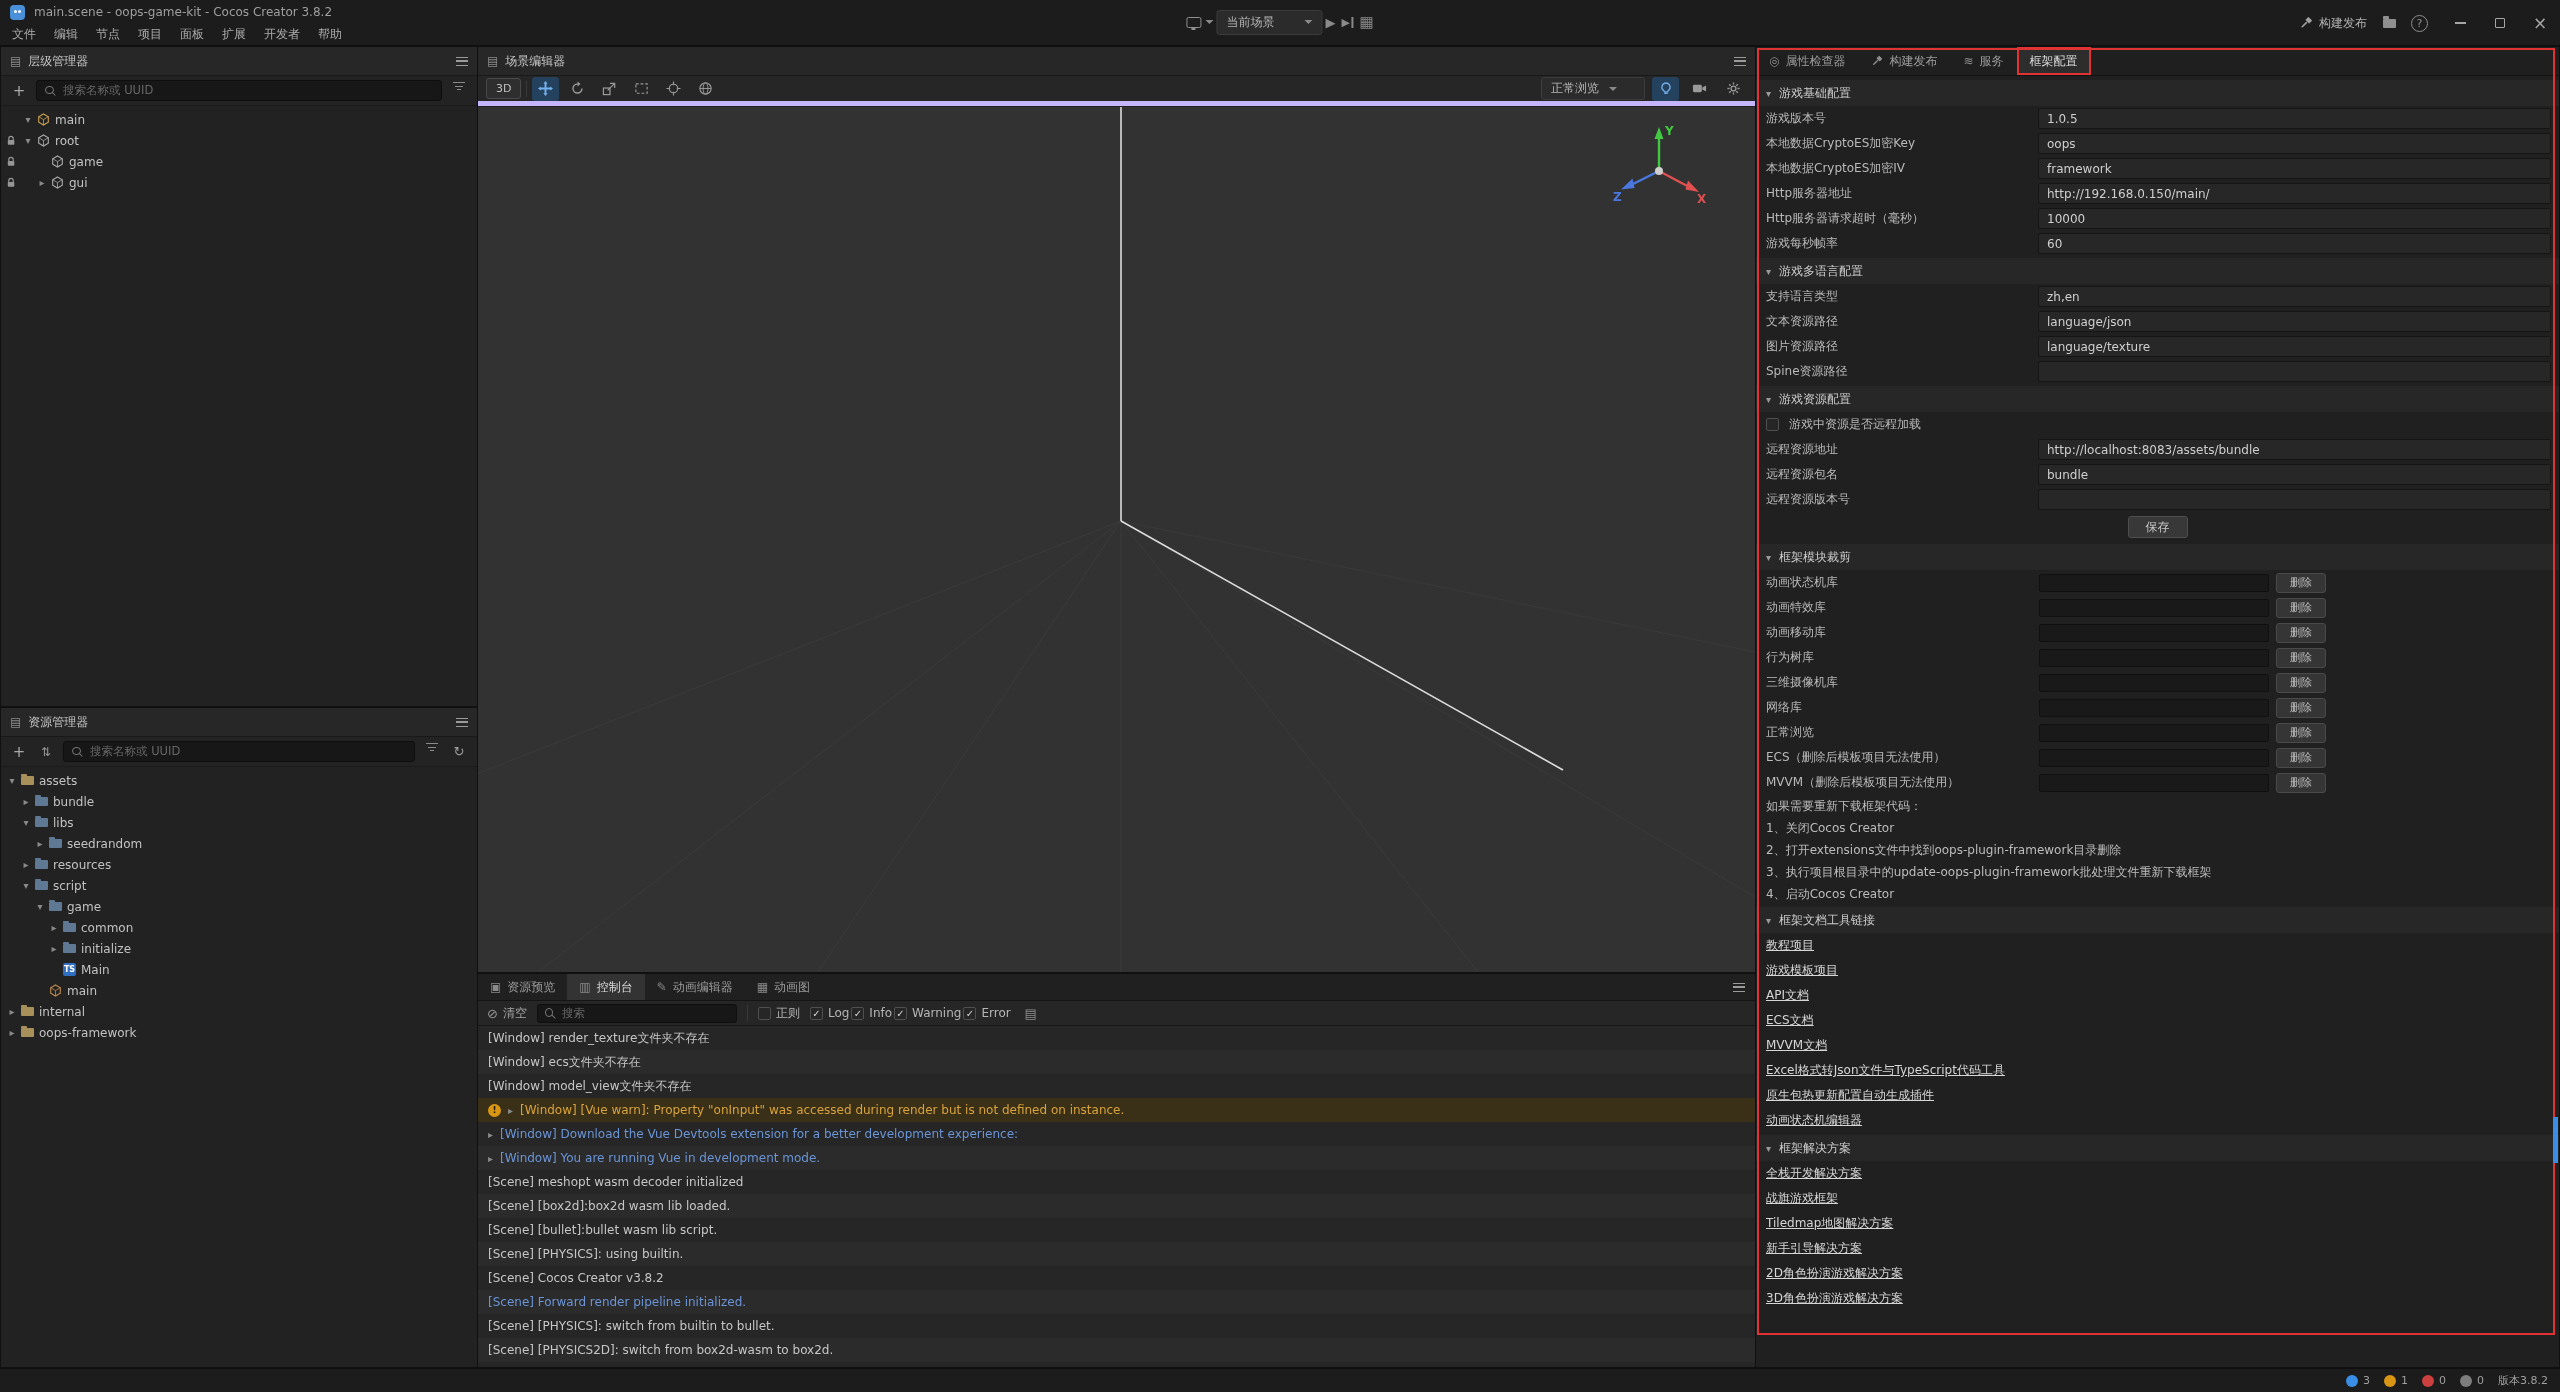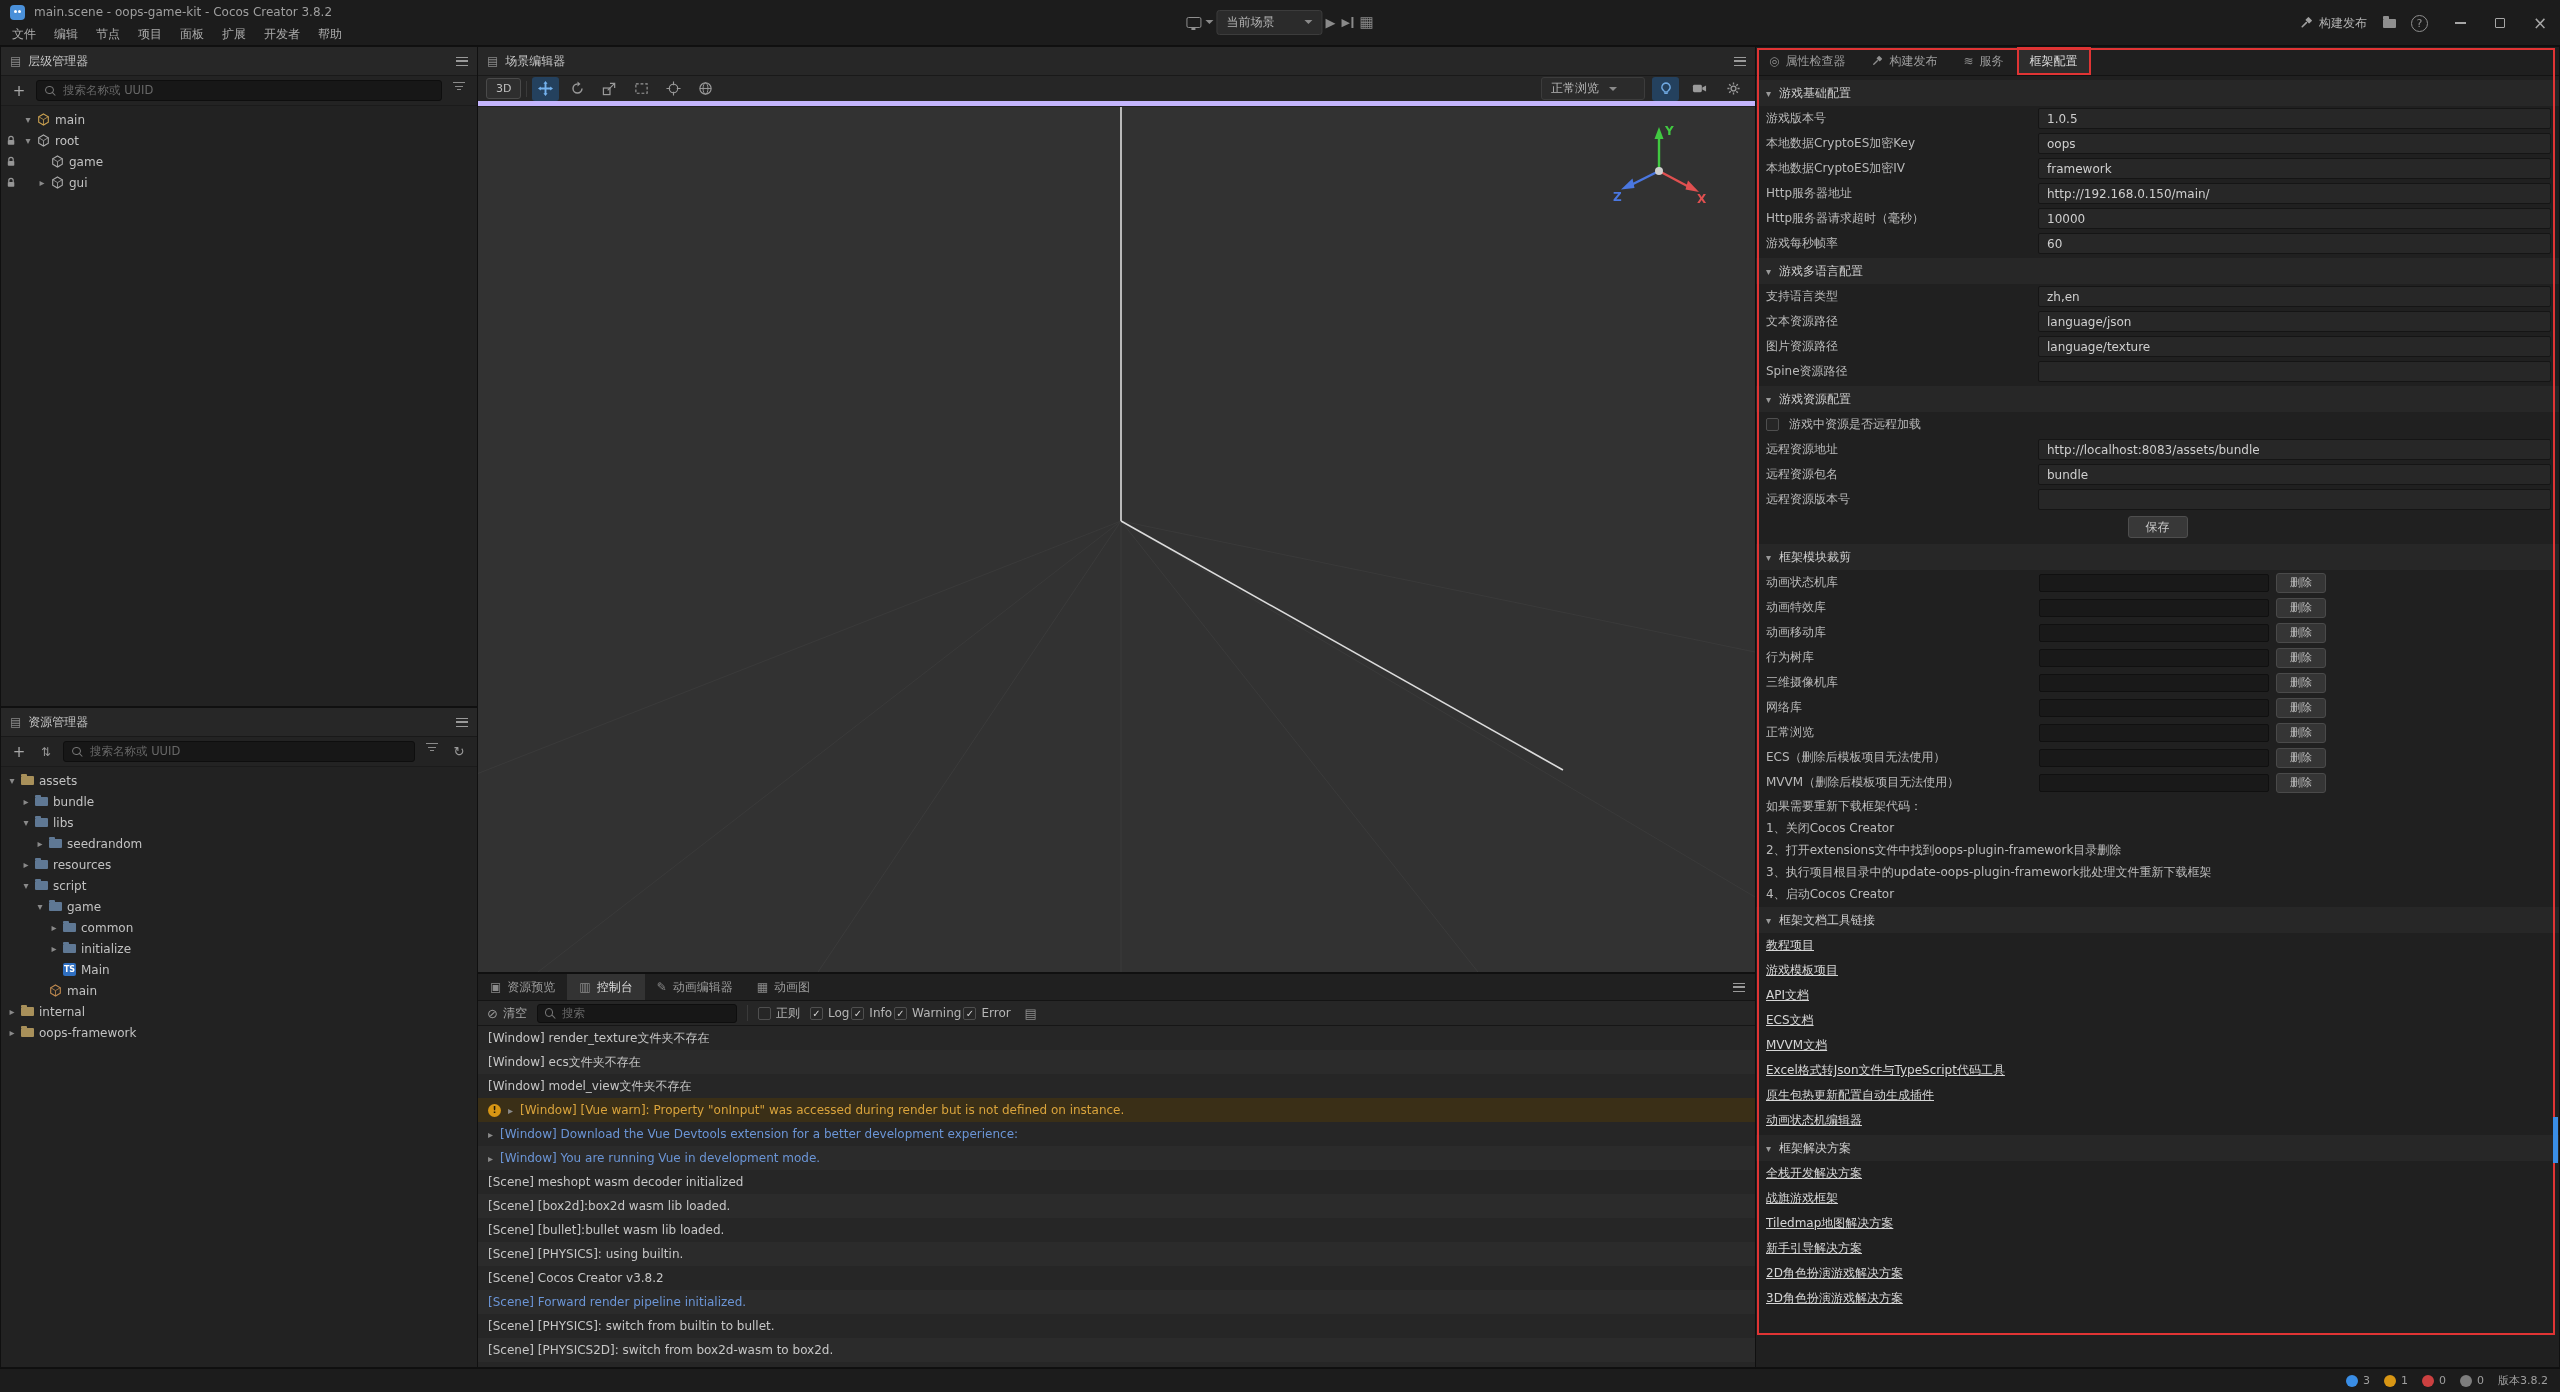--- a/index.html
+++ b/index.html
@@ -620,21 +620,21 @@
           <span class="log-text">[Scene] meshopt wasm decoder initialized</span>
         </div>
 
         <div class="log-row">
 
           <span class="log-text">[Scene] [box2d]:box2d wasm lib loaded.</span>
         </div>
 
         <div class="log-row">
 
-          <span class="log-text">[Scene] [bullet]:bullet wasm lib loaded.</span>
+          <span class="log-text">[Scene] [bullet]:bullet wasm lib script.</span>
         </div>
 
         <div class="log-row">
 
           <span class="log-text">[Scene] [PHYSICS]: using builtin.</span>
         </div>
 
         <div class="log-row">
 
           <span class="log-text">[Scene] Cocos Creator v3.8.2</span>

